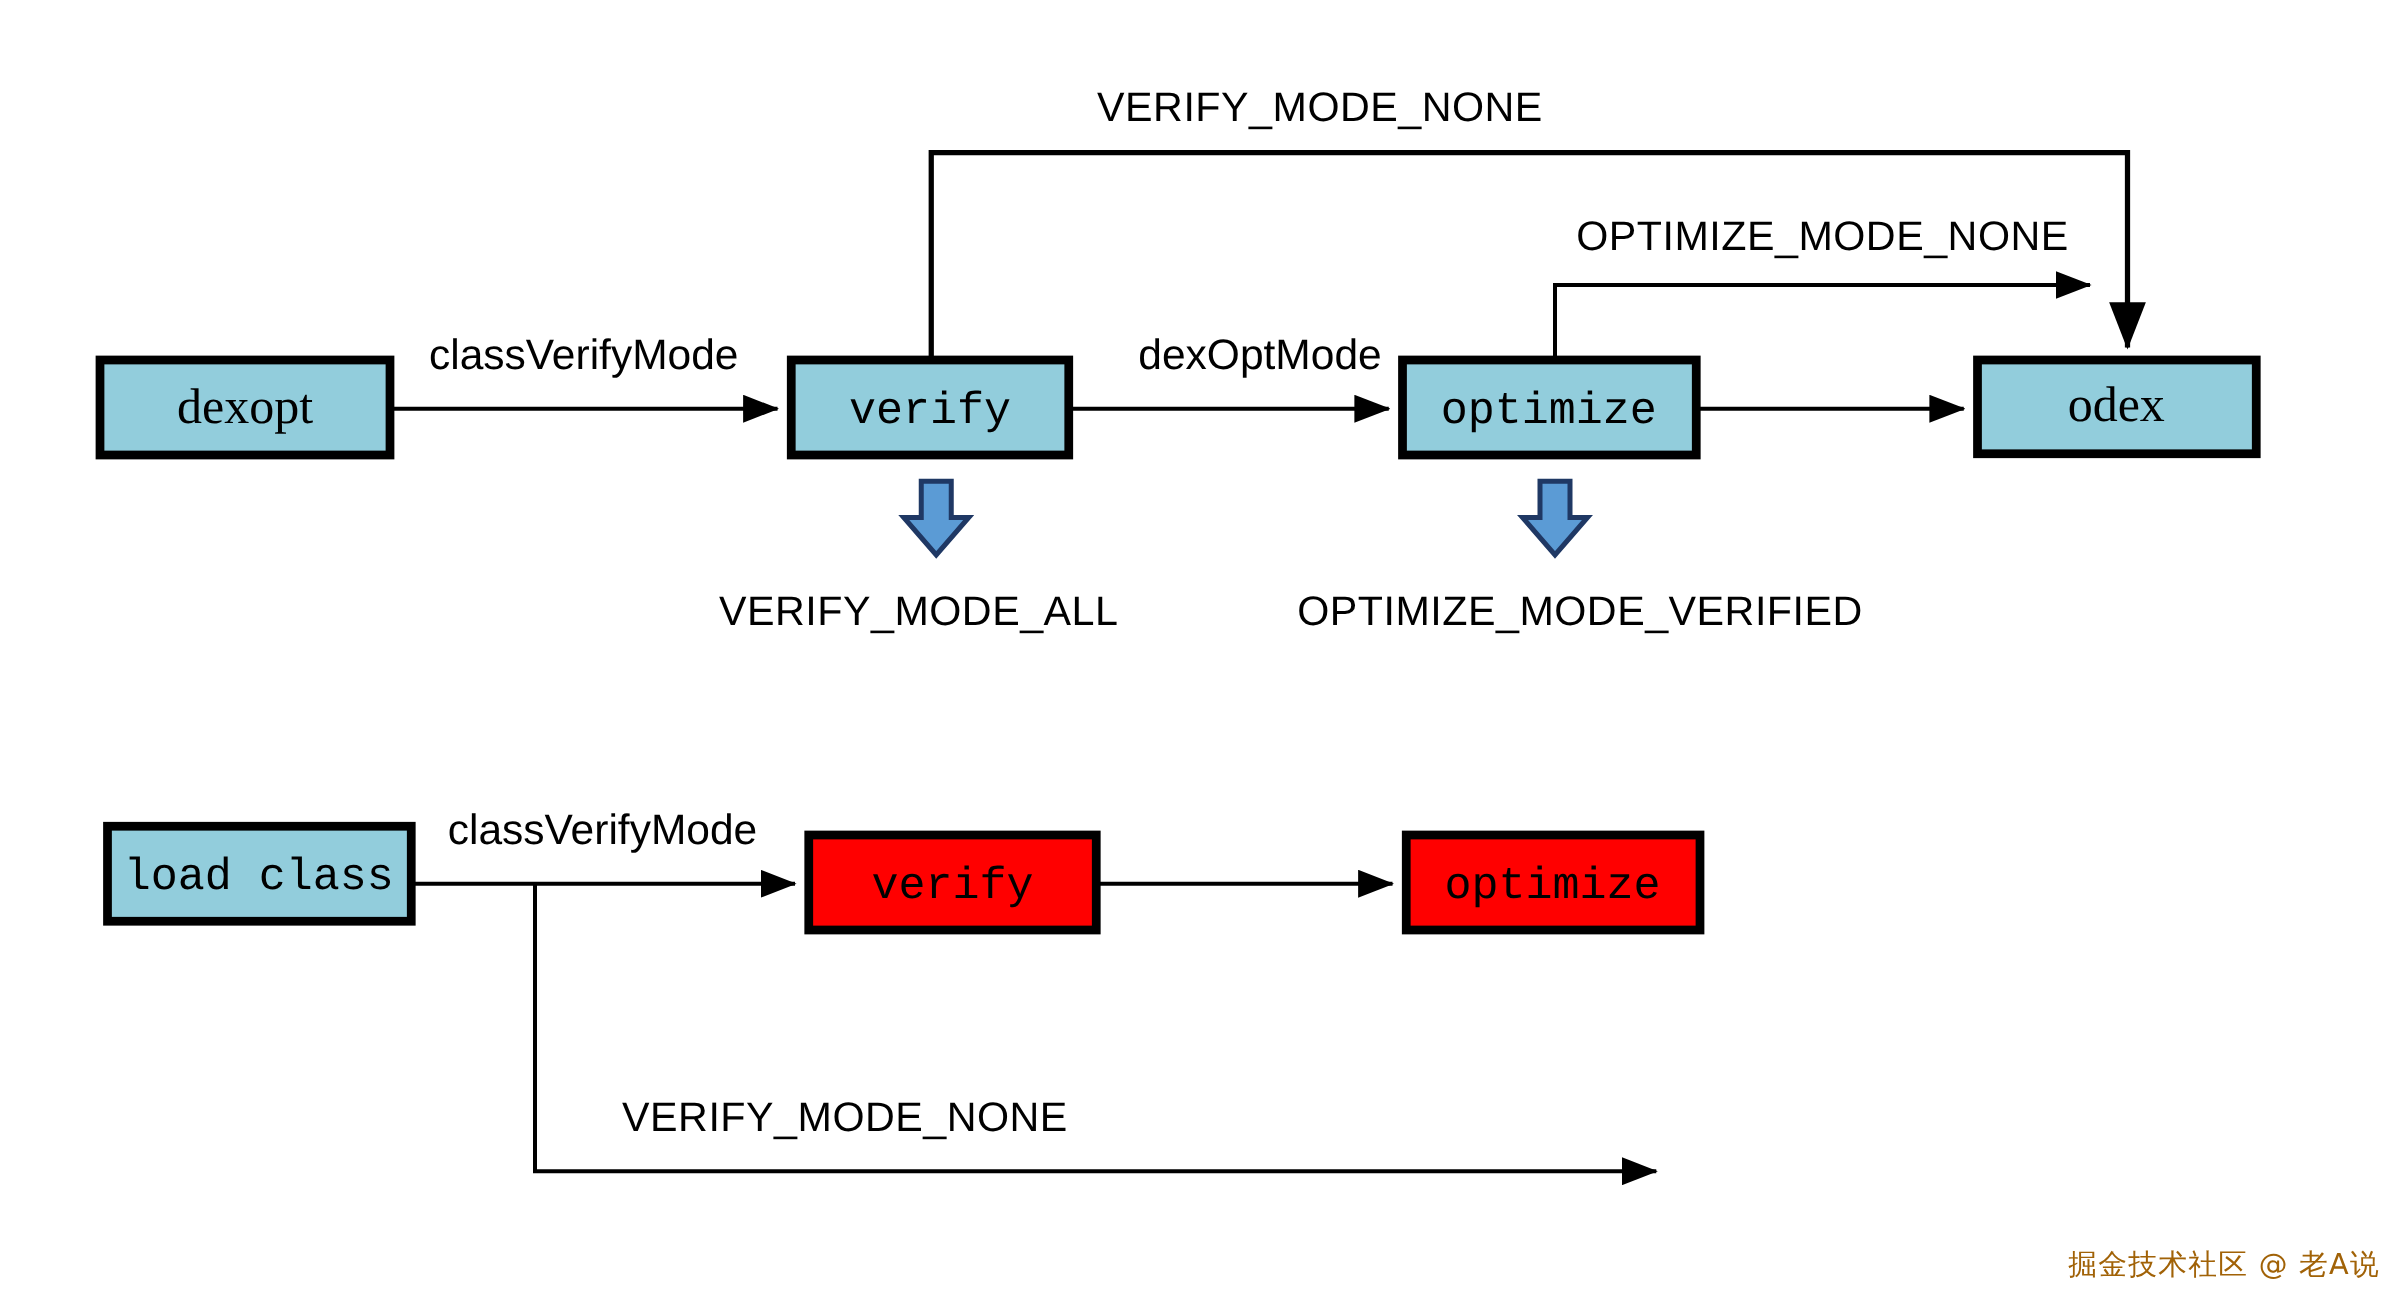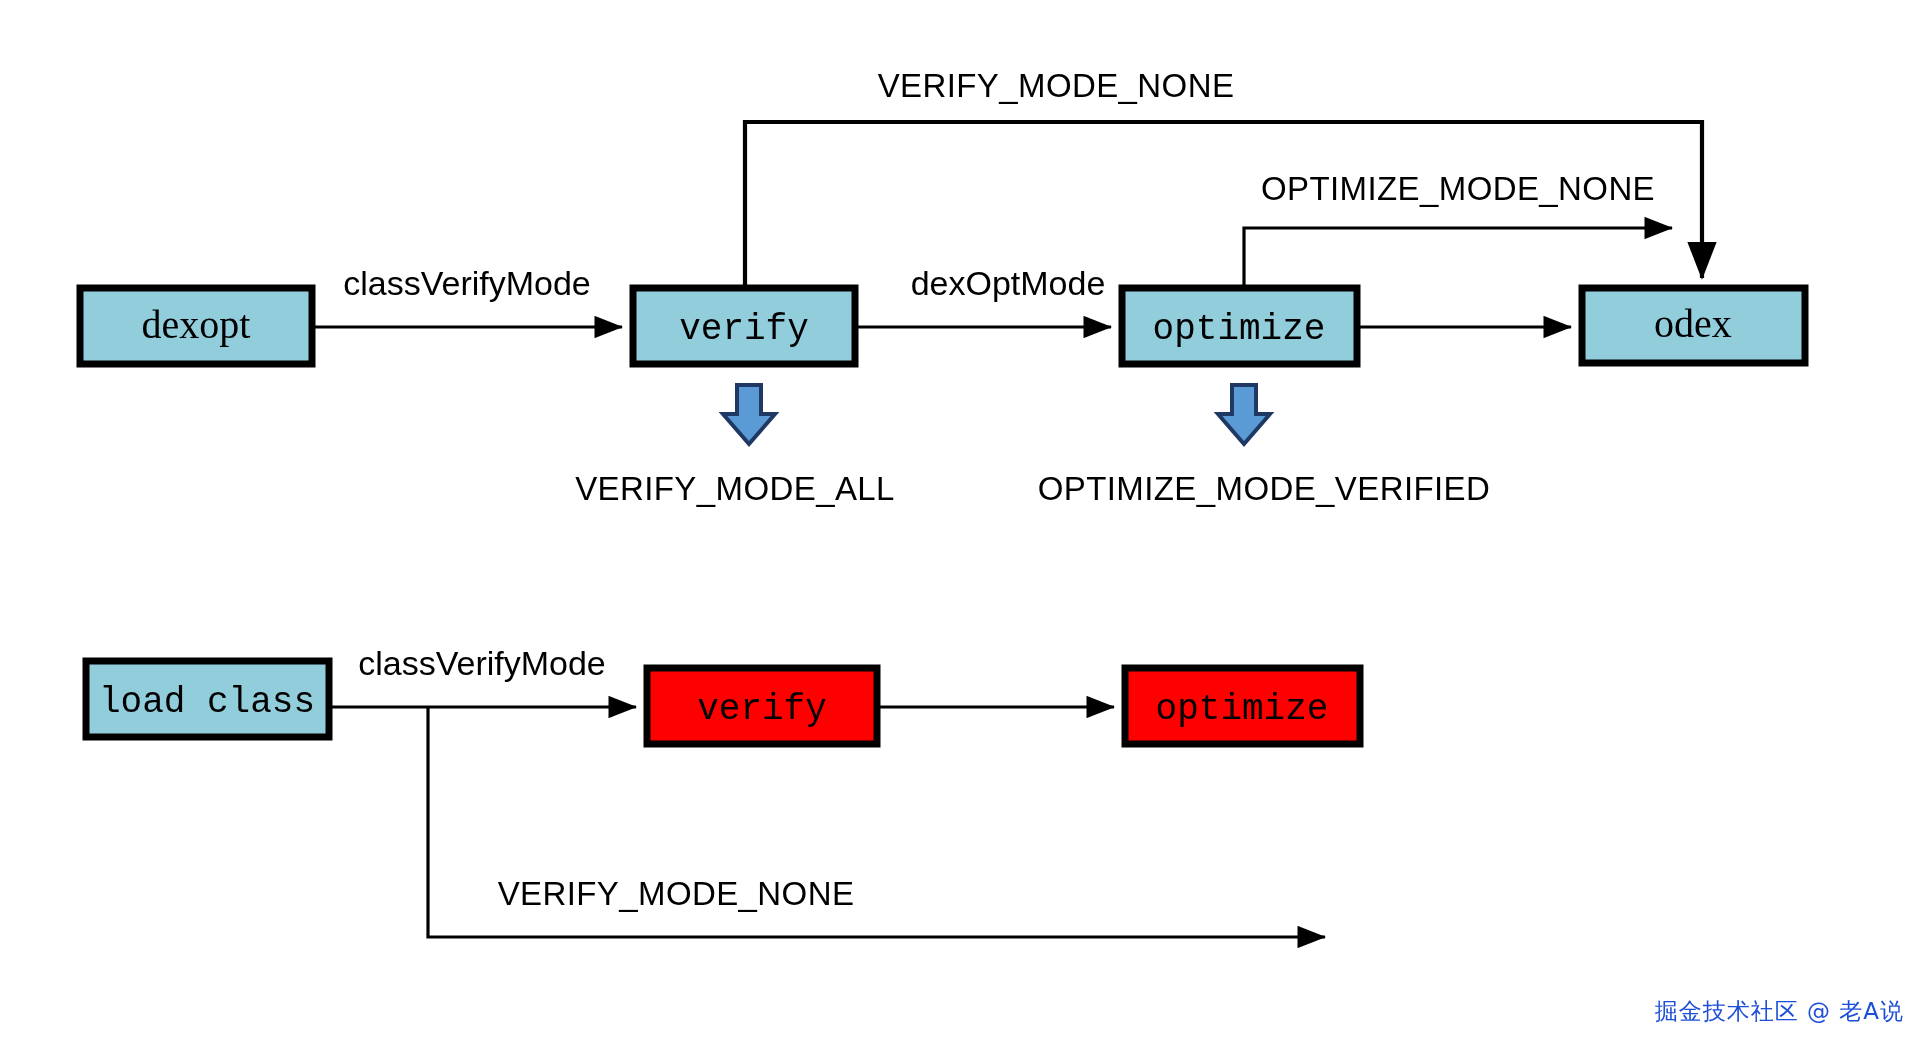--- a/index.html
+++ b/index.html
@@ -66,21 +66,21 @@
     stroke: #1F3864;
     stroke-width: 4;
     stroke-linejoin: miter;
   }
   .watermark {
     position: absolute;
     right: 16px;
     bottom: 16px;
     font-family: "DejaVu Sans", sans-serif;
     font-size: 23px;
-    color: #1d4ed8;
+    color: #a16207;
     letter-spacing: 1px;
     white-space: nowrap;
     user-select: none;
   }
 </style>
 </head>
 <body>
 
 <div id="diagram-root">
 

